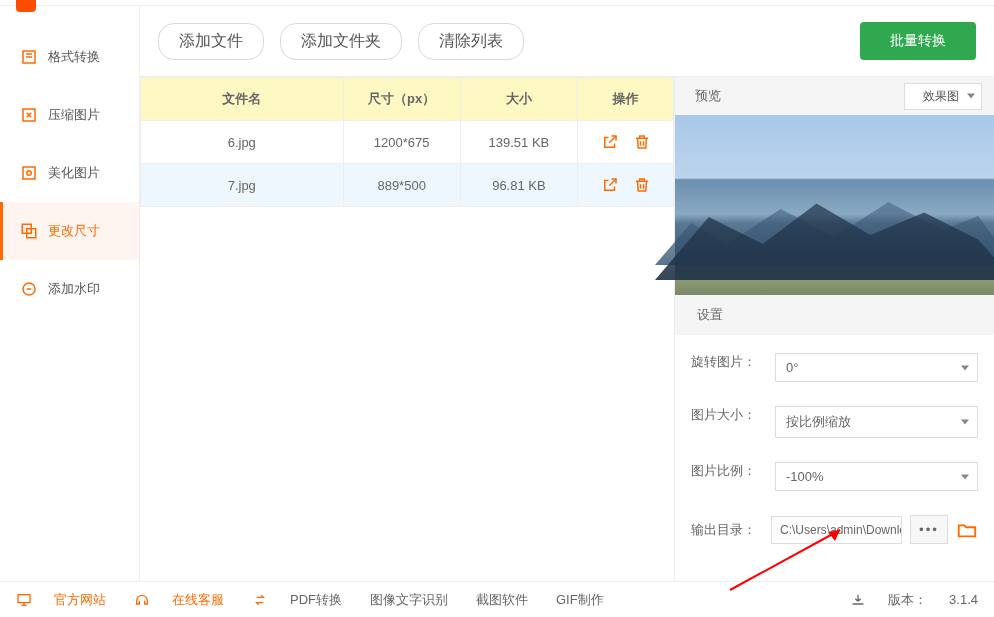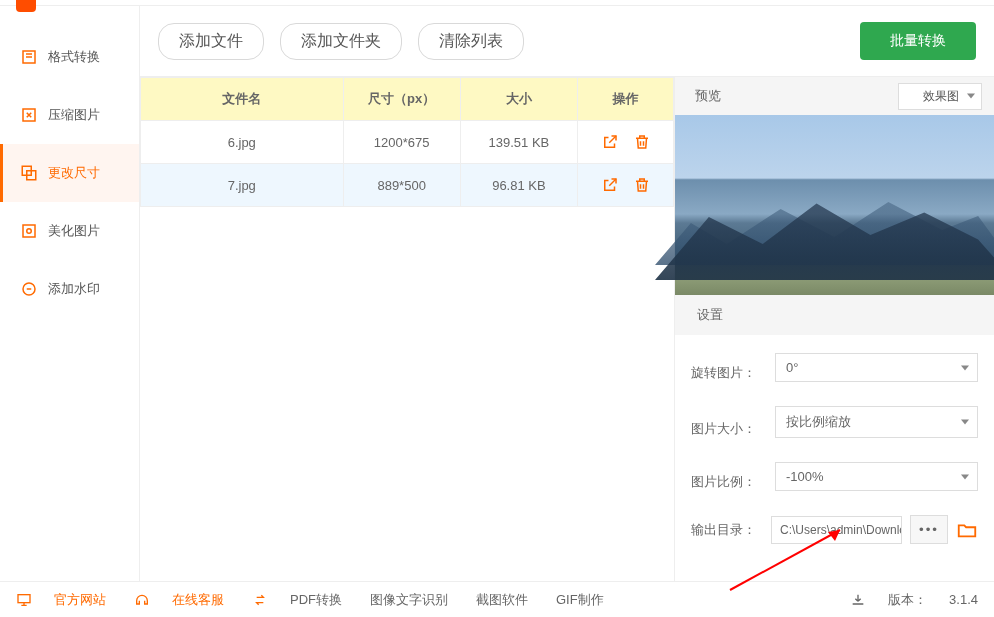--- a/index.html
+++ b/index.html
@@ -152,21 +152,21 @@
   display: flex;
   align-items: center;
   padding: 0 12px;
   gap: 8px;
   color: #666;
 }
 .prevhdr .spacer2 { flex: 1; }
 .effect-dd {
   background: #fff;
   border: 1px solid #ddd;
-  padding: 4px 22px 4px 24px;
+  padding: 4px 22px 4px 18px;
   font-size: 12px;
   color: #555;
   position: relative;
   cursor: pointer;
 }
 .effect-dd::after {
   content: '';
   position: absolute;
   right: 6px;
   top: 50%;
@@ -209,21 +209,21 @@
 }
 .settings-body {
   padding: 18px 16px;
   display: flex;
   flex-direction: column;
   gap: 24px;
   flex: 1;
 }
 .srow {
   display: flex;
-  align-items: flex-end;
+  align-items: flex-start;
   gap: 12px;
   color: #666;
 }
 .srow .lbl { width: 72px; }
 .dd {
   flex: 1;
   border: 1px solid #ddd;
   padding: 6px 28px 6px 10px;
   background: #fff;
   position: relative;
@@ -316,37 +316,37 @@
     </div>
     <div class="side-item">
       <span class="ic">
         <svg viewBox="0 0 24 24" fill="none" stroke="#ff6a00" stroke-width="2">
             <rect x="4" y="4" width="16" height="16"></rect>
             <path d="M9 9l6 6M15 9l-6 6"></path>
           </svg>
       </span>
       <span>压缩图片</span>
     </div>
+    <div class="side-item">
+      <span class="ic">
+        <svg viewBox="0 0 24 24" fill="none" stroke="#ff6a00" stroke-width="2">
+            <rect x="4" y="4" width="16" height="16"></rect>
+            <circle cx="12" cy="12" r="3"></circle>
+          </svg>
+      </span>
+      <span>美化图片</span>
+    </div>
     <div class="side-item active">
       <span class="ic">
         <svg viewBox="0 0 24 24" fill="none" stroke="#ff6a00" stroke-width="2">
             <rect x="3" y="3" width="12" height="12"></rect>
             <rect x="9" y="9" width="12" height="12"></rect>
           </svg>
       </span>
       <span>更改尺寸</span>
-    </div>
-    <div class="side-item">
-      <span class="ic">
-        <svg viewBox="0 0 24 24" fill="none" stroke="#ff6a00" stroke-width="2">
-            <rect x="4" y="4" width="16" height="16"></rect>
-            <circle cx="12" cy="12" r="3"></circle>
-          </svg>
-      </span>
-      <span>美化图片</span>
     </div>
     <div class="side-item">
       <span class="ic">
         <svg viewBox="0 0 24 24" fill="none" stroke="#ff6a00" stroke-width="2">
             <circle cx="12" cy="12" r="8"></circle>
             <path d="M9 12h6"></path>
           </svg>
       </span>
       <span>添加水印</span>
     </div>

